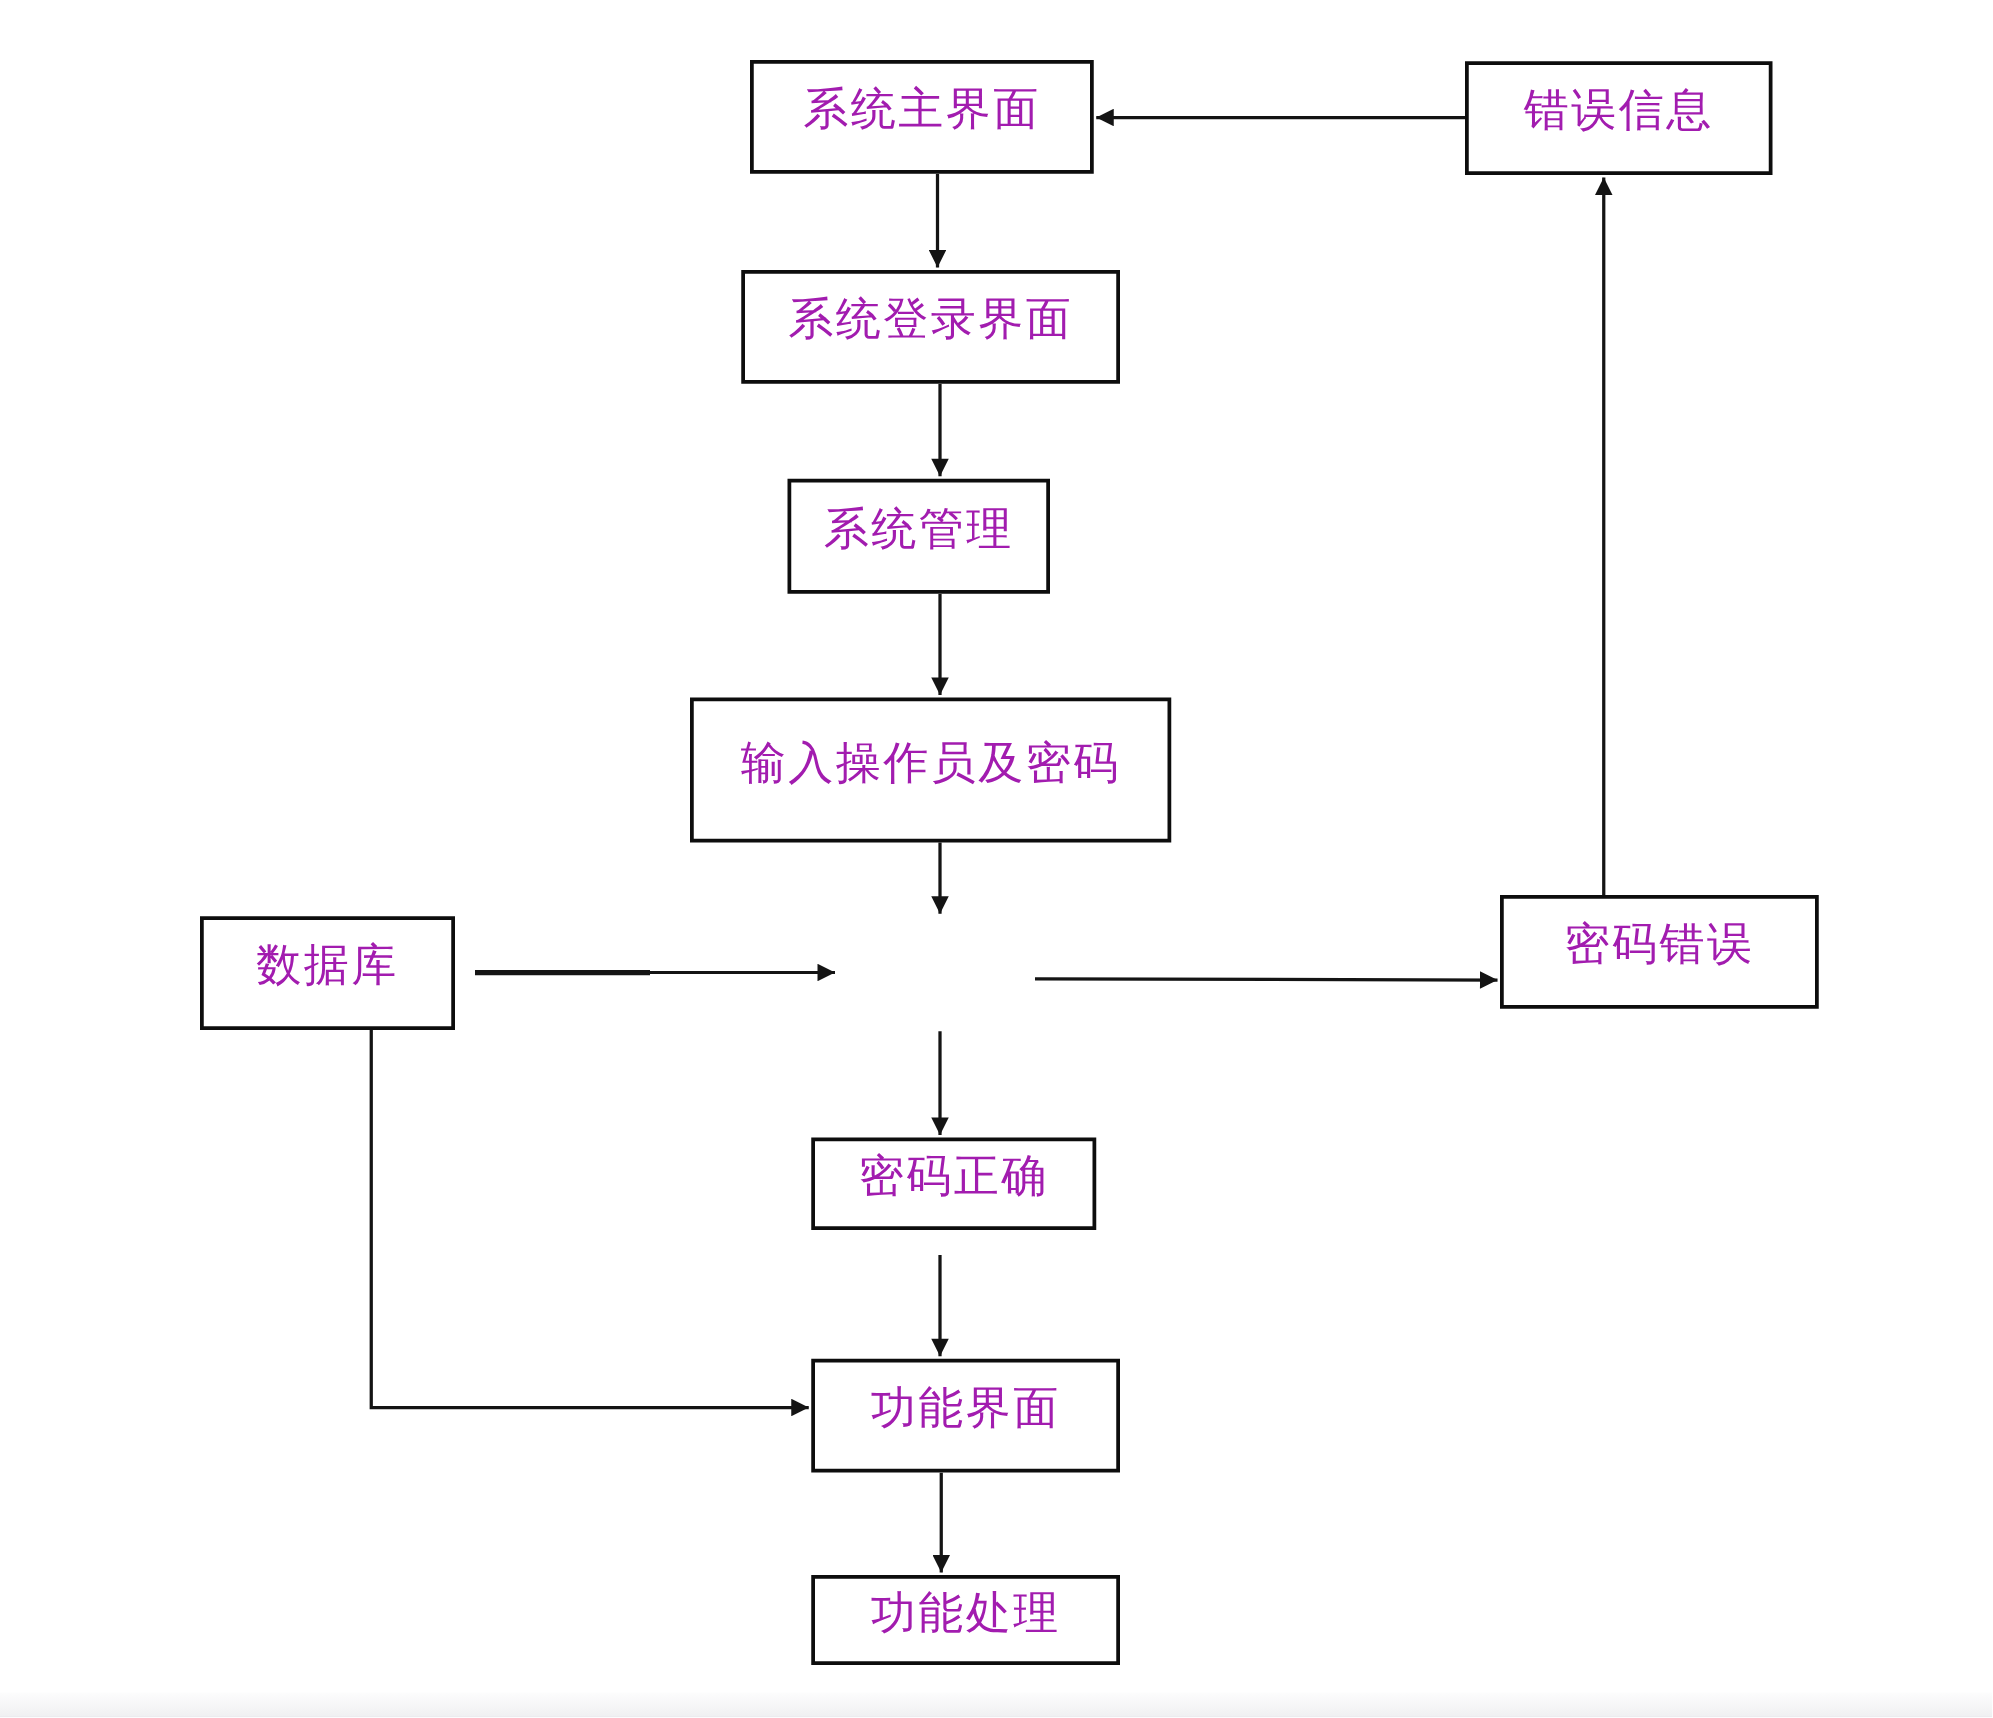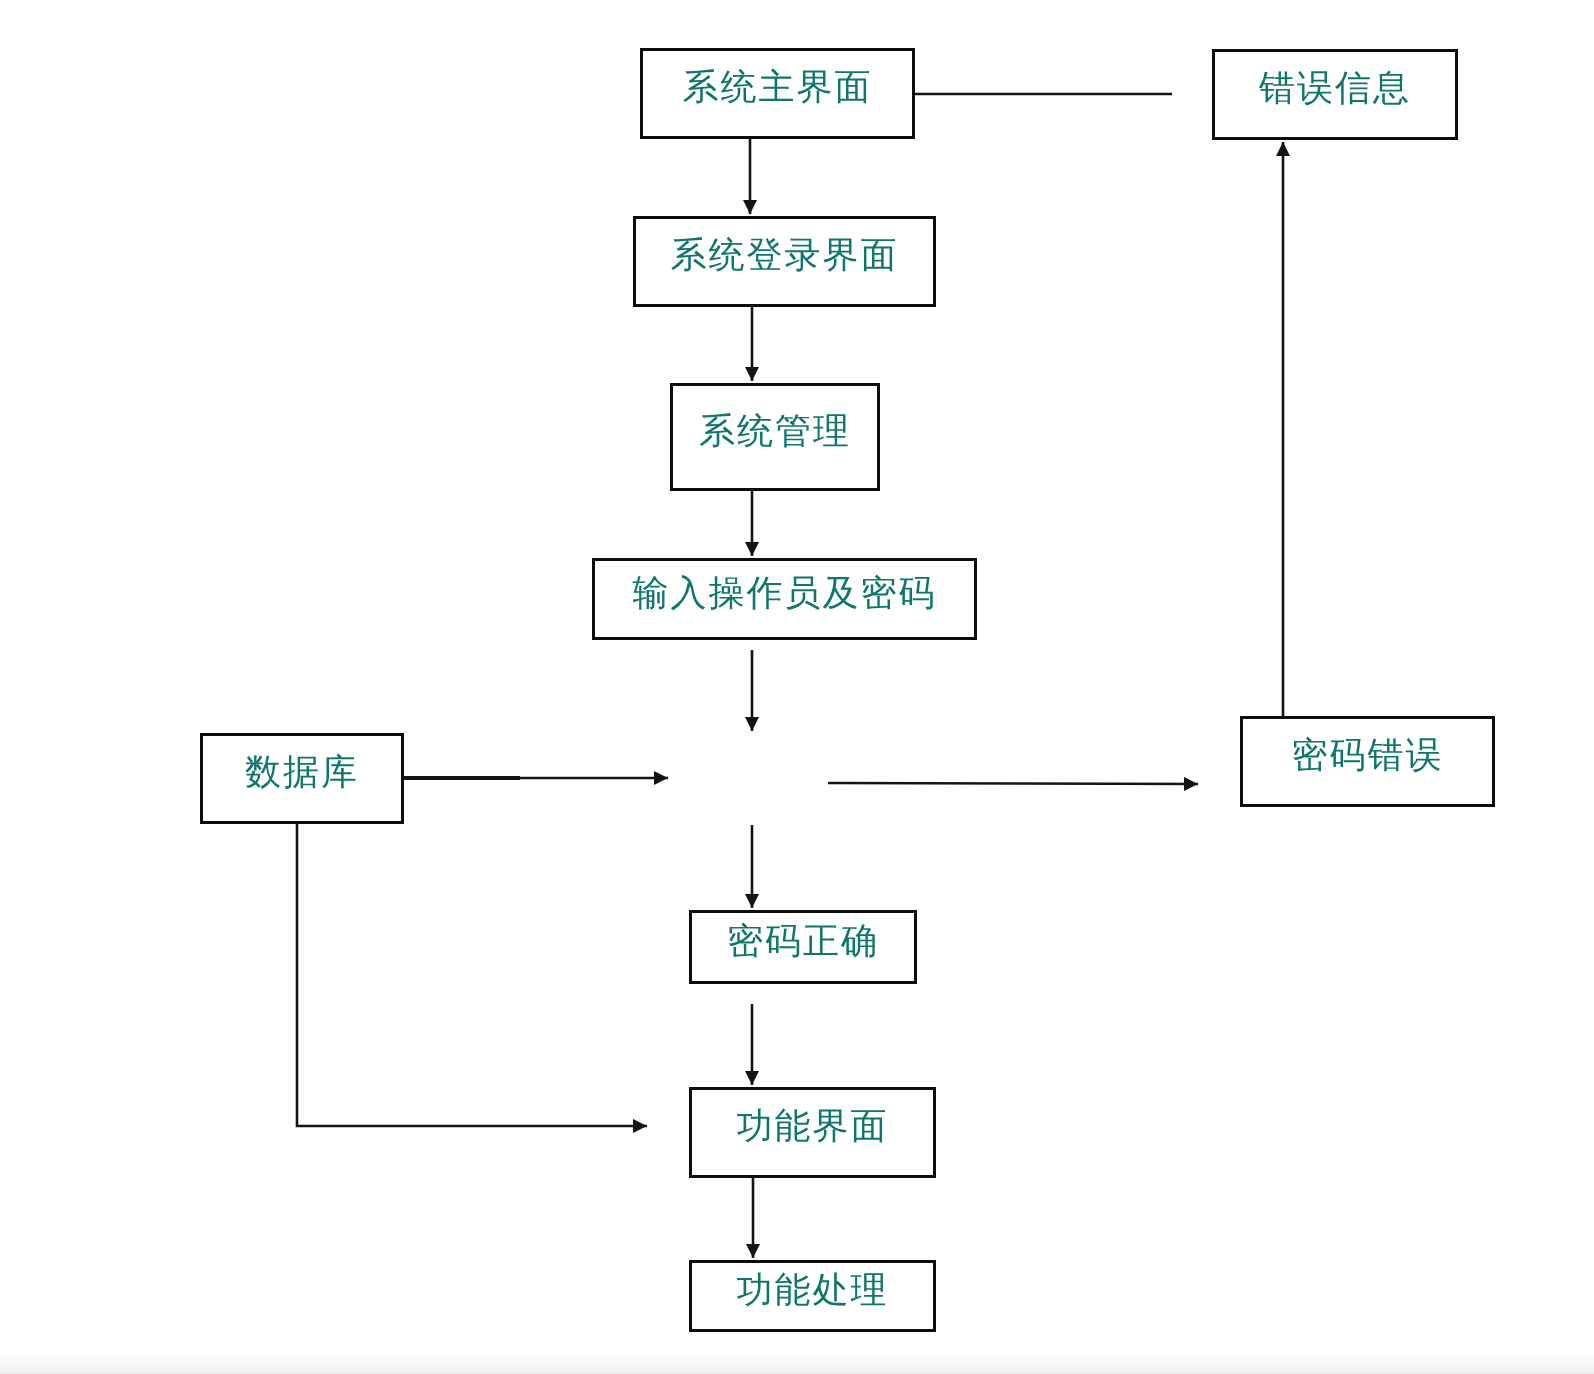--- a/index.html
+++ b/index.html
@@ -16,31 +16,30 @@
     position: absolute;
     box-sizing: border-box;
     background: #ffffff;
     border: 3px solid #0d0d0d;
     display: flex;
     align-items: center;
     justify-content: center;
     padding-bottom: 12px;
     font-size: 36px;
     letter-spacing: 2px;
-    color: #0f766e;
+    color: #a21caf;
     white-space: nowrap;
-    margin-left: 40px;
   }
   .node.wide-gap { letter-spacing: 14px; padding-left: 14px; }
   
   #n-main        { left: 600px;  top: 48px;   width: 275px; height: 91px; }
   #n-error-info  { left: 1172px; top: 49px;   width: 246px; height: 91px; }
   #n-login       { left: 593px;  top: 216px;  width: 303px; height: 91px; }
-  #n-sys-mgmt    { left: 630px;  top: 383px;  width: 210px; height: 108px; }
-  #n-input-cred  { left: 552px;  top: 558px;  width: 385px; height: 82px; }
+  #n-sys-mgmt    { left: 630px;  top: 383px;  width: 210px; height: 92px; }
+  #n-input-cred  { left: 552px;  top: 558px;  width: 385px; height: 116px; }
   #n-database    { left: 160px;  top: 733px;  width: 204px; height: 91px; }
   #n-check       { left: 670px;  top: 733px;  width: 158px; height: 92px; }
   #n-pwd-wrong   { left: 1200px; top: 716px;  width: 255px; height: 91px; justify-content: center; }
   #n-pwd-correct { left: 649px;  top: 910px;  width: 228px; height: 74px; }
   #n-func-ui     { left: 649px;  top: 1087px; width: 247px; height: 91px; }
   #n-func-proc   { left: 649px;  top: 1260px; width: 247px; height: 72px; }
   #bottom-edge {
     position: absolute;
     left: 0; bottom: 0;
     width: 100%; height: 19px;

